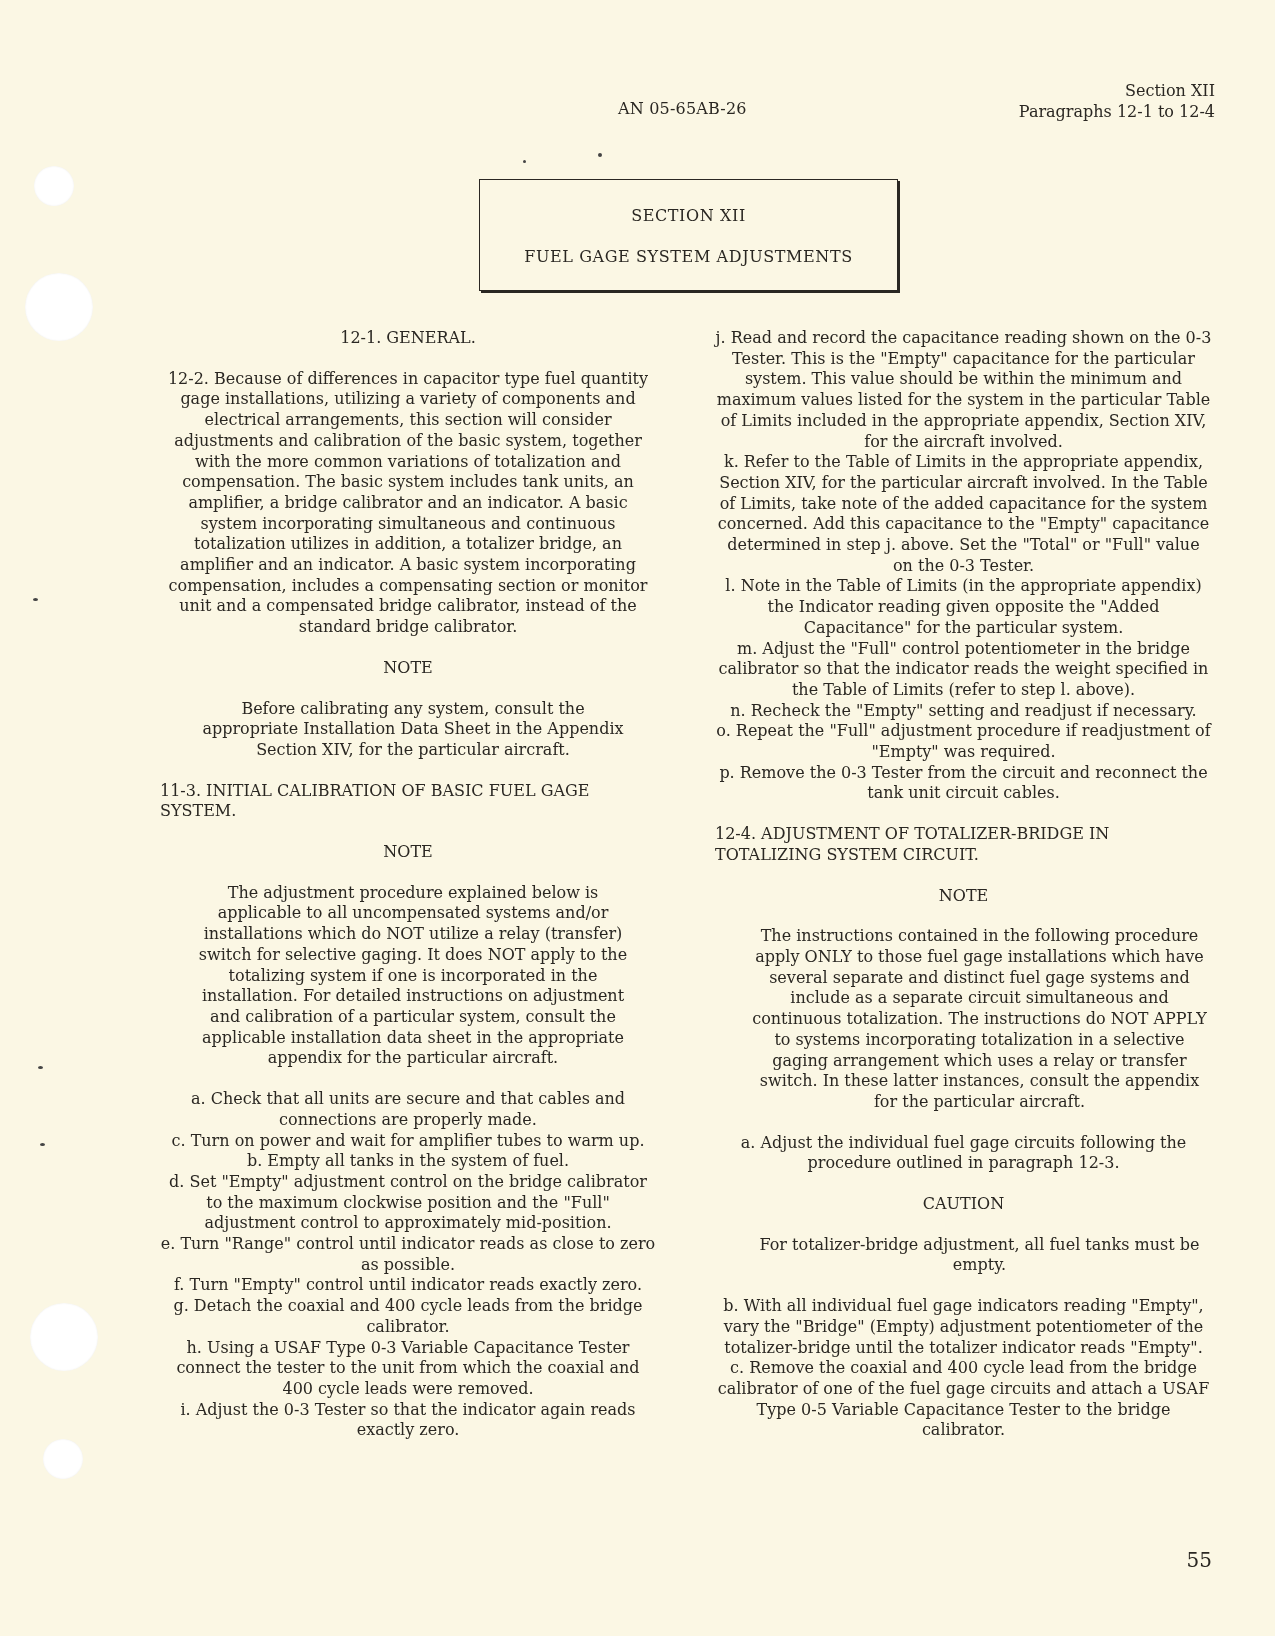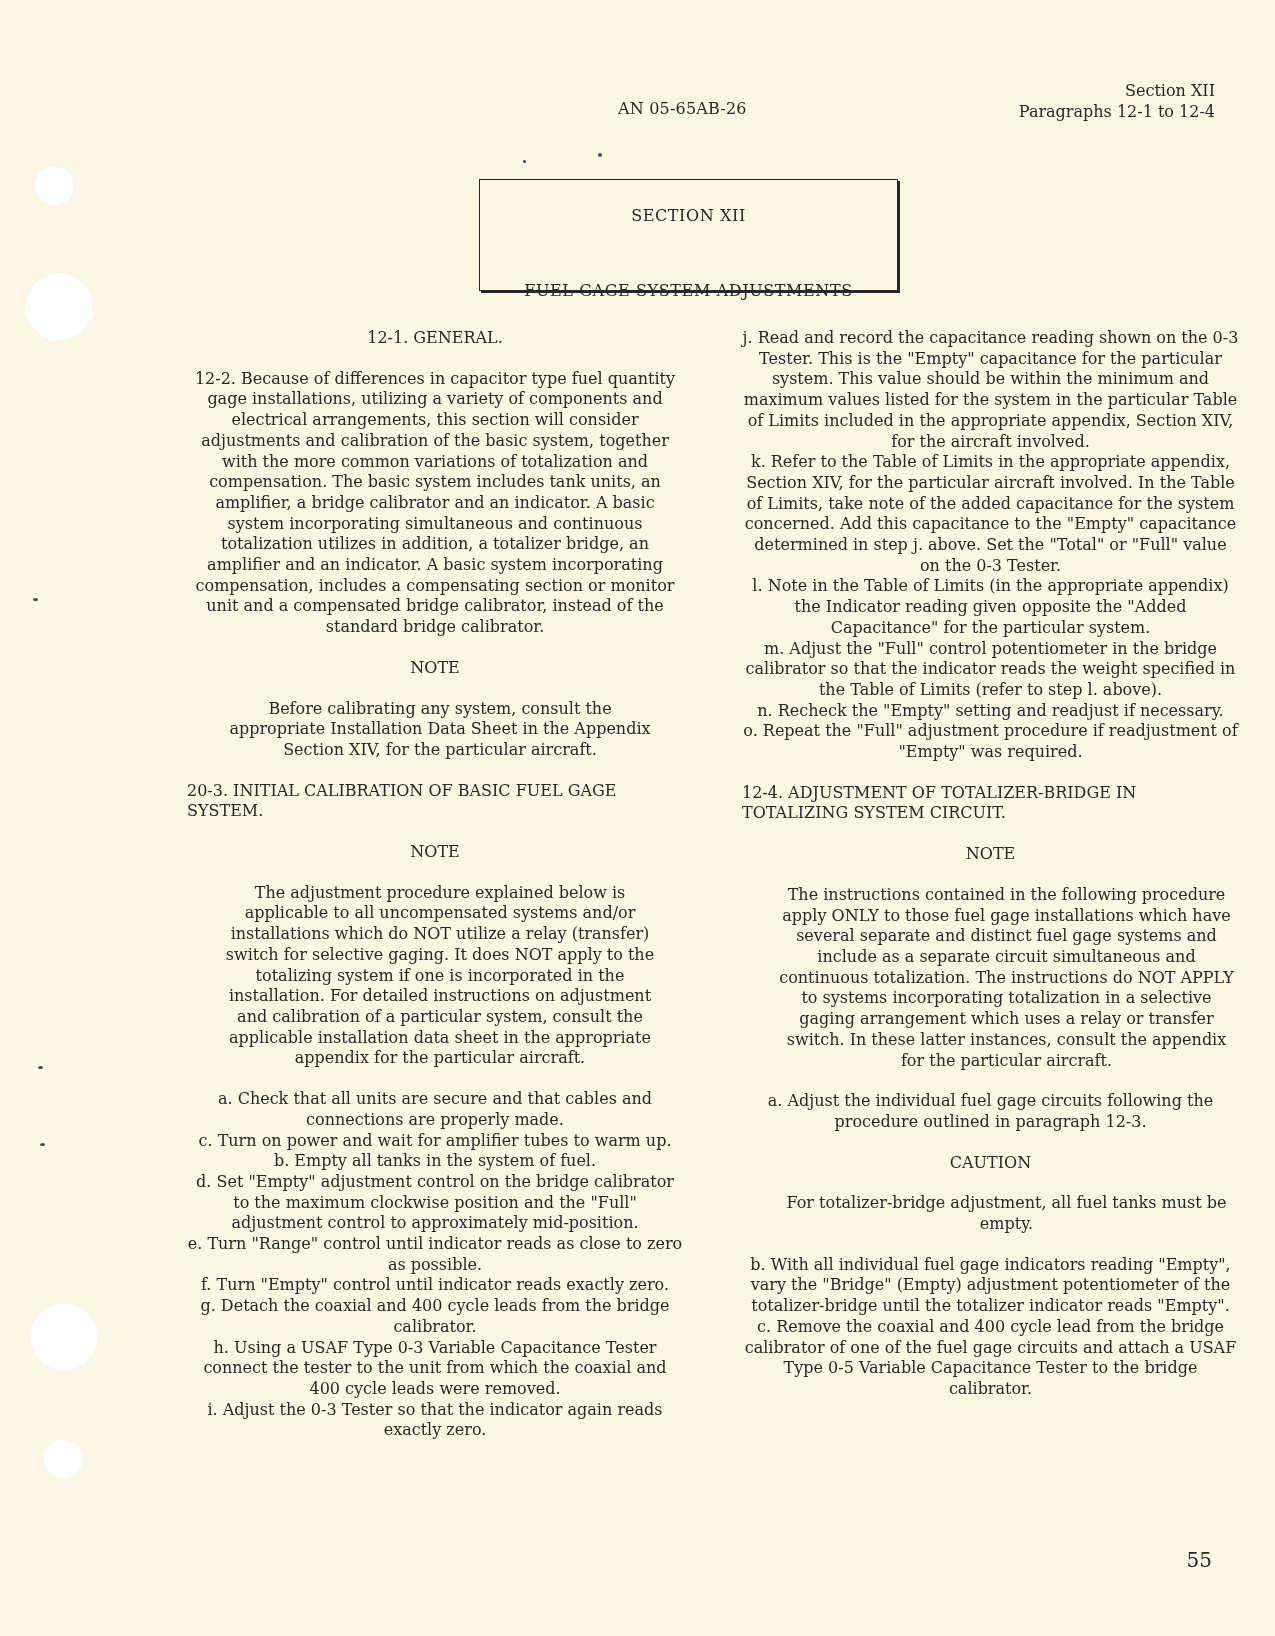--- a/index.html
+++ b/index.html
@@ -15,23 +15,23 @@
 
   .header-left { position: absolute; left: 618px; top: 99px; font-size: 16px; letter-spacing: 0.2px; }
   .header-right { position: absolute; right: 60px; top: 80px; text-align: right; font-size: 16px; line-height: 21px; }
 
   .title-box {
     position: absolute; left: 479px; top: 179px; width: 417px; height: 110px;
     border: 1.5px solid #2a2722; box-shadow: 2px 2px 0 #2a2722;
     text-align: center; font-size: 16px; letter-spacing: 0.6px;
   }
   .title-box .l1 { position: absolute; left: 0; right: 0; top: 26px; }
-  .title-box .l2 { position: absolute; left: 0; right: 0; top: 67px; margin-top: 34px; }
+  .title-box .l2 { position: absolute; left: 0; right: 0; top: 67px; }
 
-  .col { position: absolute; font-size: 16px; line-height: 20.7px; text-align: justify; margin-left: 27px; }
+  .col { position: absolute; font-size: 16px; line-height: 20.7px; text-align: justify; }
   .col-left { left: 160px; top: 328px; width: 496px; }
   .col-right { left: 715px; top: 328px; width: 497px; }
   .col p { margin: 0; text-align: center; }
   .heading { margin-bottom: 20px !important; }
   .note-title { text-align: center; margin: 0 0 20px 0 !important; }
   .note-body { margin: 0 24px 20px 34px !important; }
   .note-body-r { margin: 0 2px 20px 34px !important; }
   .gap { height: 20px; }
   .step { text-indent: 0; }
   .page-num { position: absolute; right: 63px; top: 1548px; font-size: 20px; }
@@ -62,41 +62,42 @@
     <div class="l1">SECTION XII</div>
     <div class="l2">FUEL GAGE SYSTEM ADJUSTMENTS</div>
   </div>
 
   <div class="col col-left">
     <p class="heading">12-1. GENERAL.</p>
     <p>12-2. Because of differences in capacitor type fuel quantity gage installations, utilizing a variety of components and electrical arrangements, this section will consider adjustments and calibration of the basic system, together with the more common variations of totalization and compensation. The basic system includes tank units, an amplifier, a bridge calibrator and an indicator. A basic system incorporating simultaneous and continuous totalization utilizes in addition, a totalizer bridge, an amplifier and an indicator. A basic system incorporating compensation, includes a compensating section or monitor unit and a compensated bridge calibrator, instead of the standard bridge calibrator.</p>
     <div class="gap"></div>
     <p class="note-title">NOTE</p>
     <p class="note-body">Before calibrating any system, consult the appropriate Installation Data Sheet in the Appendix Section XIV, for the particular aircraft.</p>
-    <p class="heading" style="text-align:left;">20-3. INITIAL CALIBRATION OF BASIC FUEL GAGE SYSTEM.</p>
+    <p class="heading" style="text-align:left;">11-3. INITIAL CALIBRATION OF BASIC FUEL GAGE SYSTEM.</p>
     <p class="note-title">NOTE</p>
     <p class="note-body">The adjustment procedure explained below is applicable to all uncompensated systems and/or installations which do NOT utilize a relay (transfer) switch for selective gaging. It does NOT apply to the totalizing system if one is incorporated in the installation. For detailed instructions on adjustment and calibration of a particular system, consult the applicable installation data sheet in the appropriate appendix for the particular aircraft.</p>
     <p class="step"> a. Check that all units are secure and that cables and connections are properly made.</p>
     <p class="step"> c. Turn on power and wait for amplifier tubes to warm up.</p>
     <p class="step"> b. Empty all tanks in the system of fuel.</p>
     <p class="step"> d. Set "Empty" adjustment control on the bridge calibrator to the maximum clockwise position and the "Full" adjustment control to approximately mid-position.</p>
     <p class="step"> e. Turn "Range" control until indicator reads as close to zero as possible.</p>
     <p class="step"> f. Turn "Empty" control until indicator reads exactly zero.</p>
     <p class="step"> g. Detach the coaxial and 400 cycle leads from the bridge calibrator.</p>
     <p class="step"> h. Using a USAF Type 0-3 Variable Capacitance Tester connect the tester to the unit from which the coaxial and 400 cycle leads were removed.</p>
     <p class="step"> i. Adjust the 0-3 Tester so that the indicator again reads exactly zero.</p>
   </div>
 
   <div class="col col-right">
     <p class="step"> j. Read and record the capacitance reading shown on the 0-3 Tester. This is the "Empty" capacitance for the particular system. This value should be within the minimum and maximum values listed for the system in the particular Table of Limits included in the appropriate appendix, Section XIV, for the aircraft involved.</p>
     <p class="step"> k. Refer to the Table of Limits in the appropriate appendix, Section XIV, for the particular aircraft involved. In the Table of Limits, take note of the added capacitance for the system concerned. Add this capacitance to the "Empty" capacitance determined in step j. above. Set the "Total" or "Full" value on the 0-3 Tester.</p>
     <p class="step"> l. Note in the Table of Limits (in the appropriate appendix) the Indicator reading given opposite the "Added Capacitance" for the particular system.</p>
     <p class="step"> m. Adjust the "Full" control potentiometer in the bridge calibrator so that the indicator reads the weight specified in the Table of Limits (refer to step l. above).</p>
     <p class="step"> n. Recheck the "Empty" setting and readjust if necessary.</p>
     <p class="step"> o. Repeat the "Full" adjustment procedure if readjustment of "Empty" was required.</p>
+    <p class="step"> p. Remove the 0-3 Tester from the circuit and reconnect the tank unit circuit cables.</p>
     <div class="gap"></div>
     <p class="heading" style="text-align:left;">12-4. ADJUSTMENT OF TOTALIZER-BRIDGE IN TOTALIZING SYSTEM CIRCUIT.</p>
     <p class="note-title">NOTE</p>
     <p class="note-body-r">The instructions contained in the following procedure apply ONLY to those fuel gage installations which have several separate and distinct fuel gage systems and include as a separate circuit simultaneous and continuous totalization. The instructions do NOT APPLY to systems incorporating totalization in a selective gaging arrangement which uses a relay or transfer switch. In these latter instances, consult the appendix for the particular aircraft.</p>
     <p class="step"> a. Adjust the individual fuel gage circuits following the procedure outlined in paragraph 12-3.</p>
     <div class="gap"></div>
     <p class="note-title">CAUTION</p>
     <p class="note-body-r">For totalizer-bridge adjustment, all fuel tanks must be empty.</p>
     <p class="step"> b. With all individual fuel gage indicators reading "Empty", vary the "Bridge" (Empty) adjustment potentiometer of the totalizer-bridge until the totalizer indicator reads "Empty".</p>
     <p class="step"> c. Remove the coaxial and 400 cycle lead from the bridge calibrator of one of the fuel gage circuits and attach a USAF Type 0-5 Variable Capacitance Tester to the bridge calibrator.</p>

